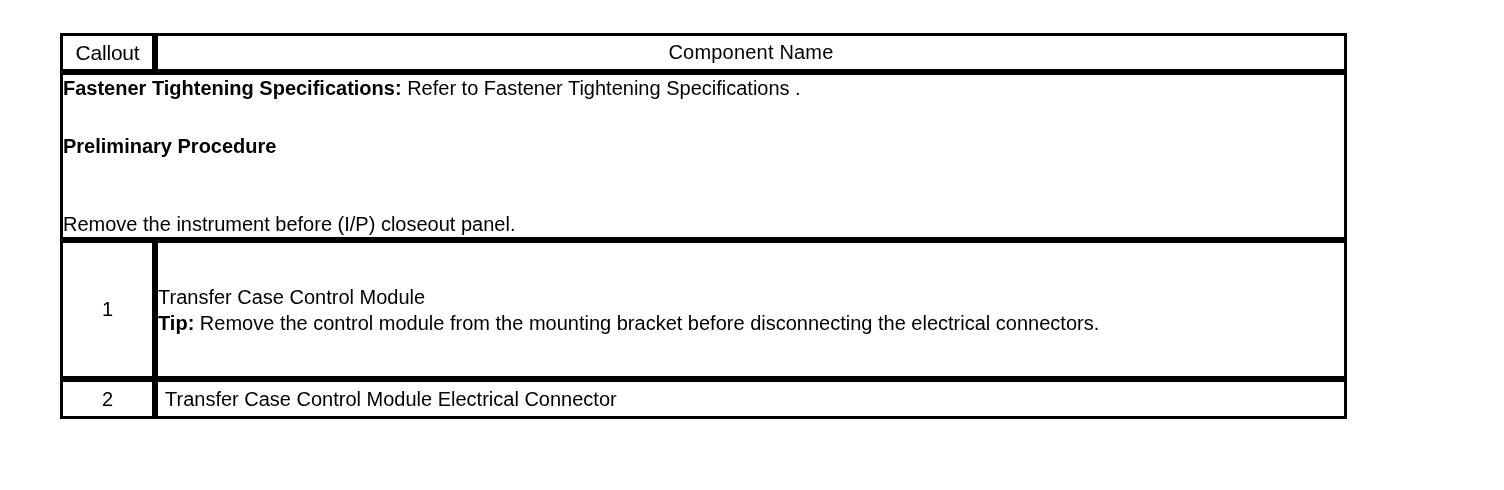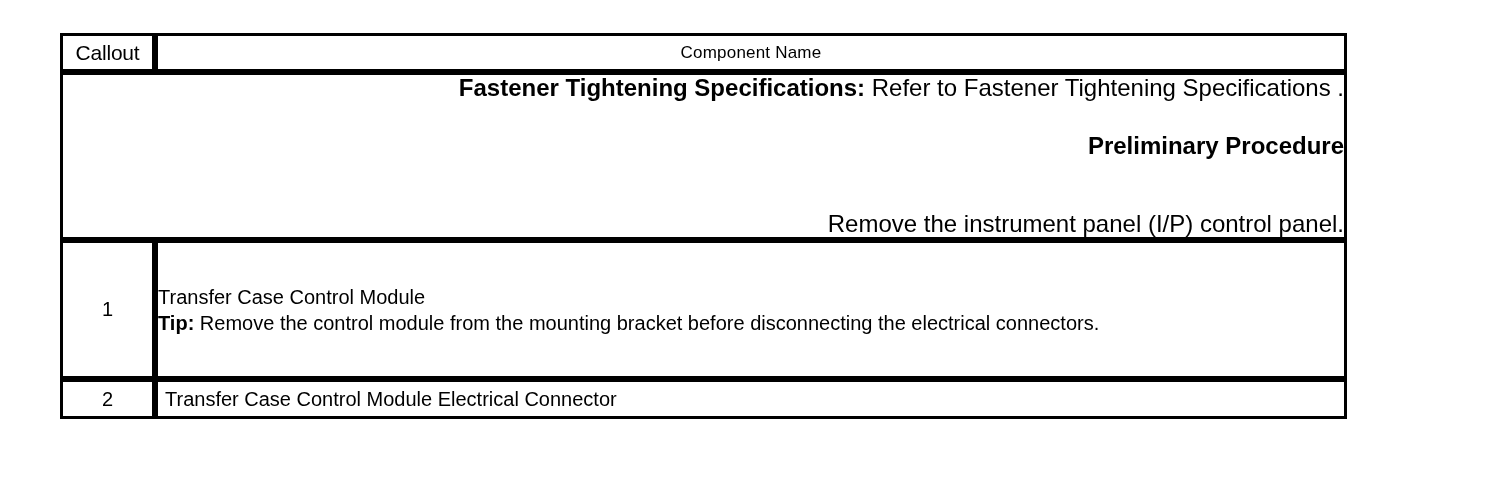--- a/index.html
+++ b/index.html
@@ -52,38 +52,37 @@
     text-align: center;
     font-size: 21px;
     font-weight: bold;
     letter-spacing: -0.2px;
     padding: 0 4px;
   }
 
   .hdr-component {
     height: 33px;
     text-align: center;
-    font-size: 17px;
+    font-size: 20px;
     font-weight: bold;
     letter-spacing: 0.2px;
     padding: 0 4px;
   }
 
   
   .notes-cell {
     padding: 8px 0 6px 6px;
     vertical-align: top;
     line-height: 1.0;
   }
 
   .notes-line {
-    font-size: 24px;
+    font-size: 20px;
     line-height: 26px;
     white-space: nowrap;
-    text-align: right;
   }
 
   .notes-line.gap-after {
     margin-bottom: 32px;
   }
 
   .notes-line.gap-after-2 {
     margin-bottom: 52px;
   }
 
@@ -143,21 +142,21 @@
 
       <tr>
         <td class="notes-cell" colspan="2">
 
           <div class="notes-line gap-after">
             <span class="b">Fastener Tightening Specifications:</span><span> Refer to Fastener Tightening Specifications .</span>
           </div>
 
           <div class="notes-line gap-after-2 b">Preliminary Procedure</div>
 
-          <div class="notes-line">Remove the instrument panel (I/P) control panel.</div>
+          <div class="notes-line">Remove the instrument before (I/P) closeout panel.</div>
         </td>
       </tr>
 
       <tr class="row1">
         <td class="callout-num">1</td>
         <td class="comp-cell">
           <div class="comp-line gap">Transfer Case Control Module</div>
           <div class="comp-line">
             <span class="b">Tip:</span><span> Remove the control module from the mounting bracket before disconnecting the electrical connectors.</span>
           </div>

